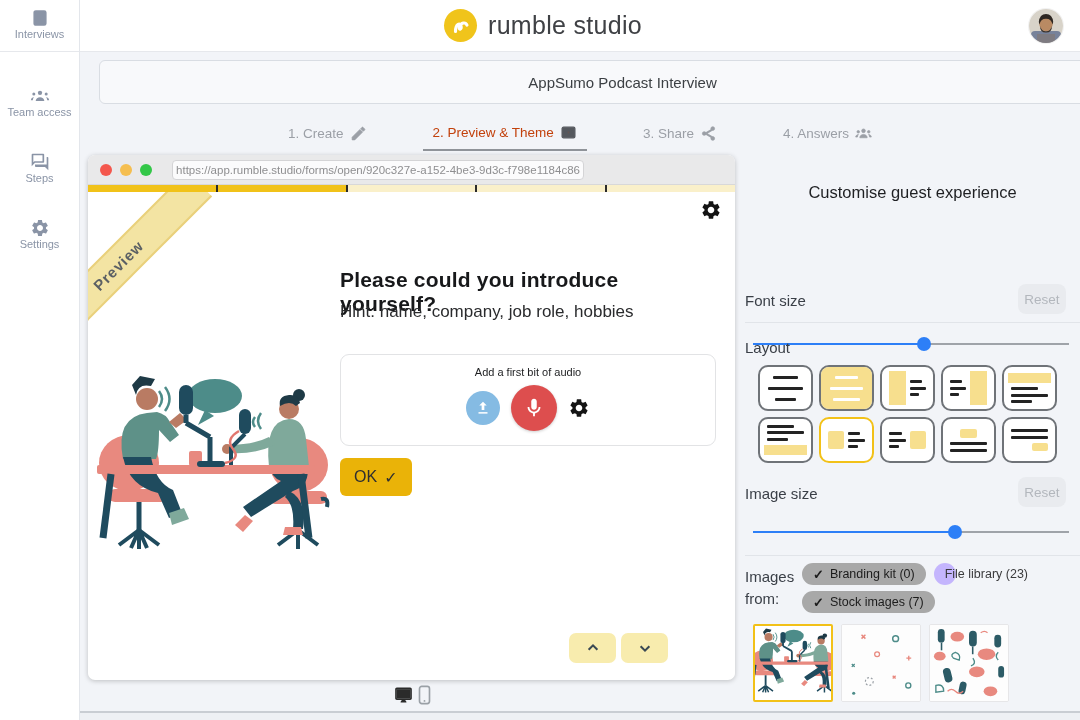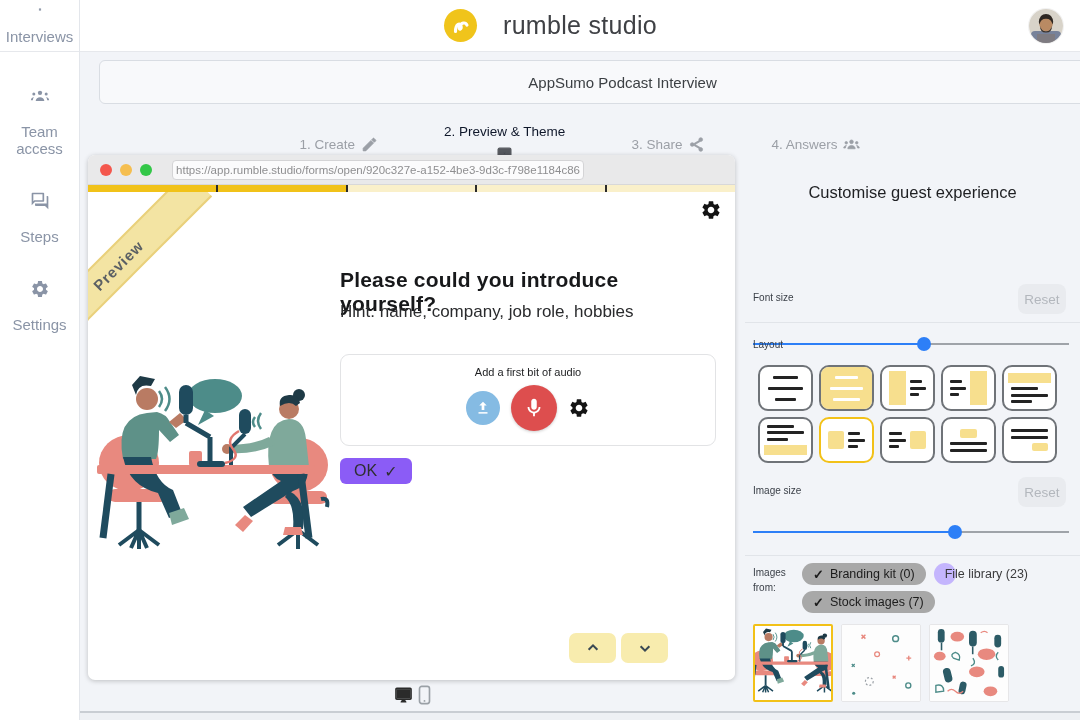--- a/index.html
+++ b/index.html
@@ -2,43 +2,43 @@
 <html><head>
 <meta charset="utf-8">
 <style>
   * { margin:0; padding:0; box-sizing:border-box; }
   html,body { width:1080px; height:720px; }
   body { font-family:"Liberation Sans", sans-serif; background:#fff; overflow:hidden; }
   .app { position:relative; width:1080px; height:720px; background:#fff; }
 
   
   .sidebar { position:absolute; left:0; top:0; width:80px; height:720px; background:#fff; border-right:1px solid #e3e6eb; z-index:5; }
-  .sb-item { display:flex; flex-direction:column; align-items:center; gap:17px; color:#8a94a6; font-size:15px; text-align:center; cursor:pointer; padding:6px 2px; }
+  .sb-item { display:flex; flex-direction:column; align-items:center; gap:0; color:#8a94a6; font-size:11px; cursor:pointer; padding:6px 2px; }
   .sb-item svg { width:20px; height:20px; fill:#8a94a6; }
   .sb-top { padding-top:8px; height:52px; border-bottom:1px solid #e6e8ec; }
   .sb-group { padding-top:28px; display:flex; flex-direction:column; gap:22px; }
 
   
   .header { position:absolute; left:80px; top:0; width:1000px; height:52px; background:#fff; border-bottom:1px solid #e6e8ec; z-index:4; }
-  .logo { position:absolute; left:364px; top:9px; display:flex; align-items:center; gap:26px; }
+  .logo { position:absolute; left:364px; top:9px; display:flex; align-items:center; gap:11px; }
   .logo-badge { width:33px; height:33px; border-radius:50%; background:#F0C41B; display:flex; align-items:center; justify-content:center; }
   .logo-text { font-size:25px; color:#3f4145; letter-spacing:.3px; }
   .avatar { position:absolute; right:17px; top:9px; width:34px; height:34px; border-radius:50%; overflow:hidden; cursor:pointer; box-shadow:0 0 0 1px rgba(0,0,0,.06); }
 
   
   .main { position:absolute; left:80px; top:52px; width:1000px; height:668px; background:#f2f4f8; }
 
   .select-box { position:absolute; left:19px; top:8px; width:1047px; height:44px; background:#f8f9fb; border:1px solid #d9dde3; border-radius:6px; display:flex; align-items:center; justify-content:center; cursor:pointer; }
   .select-box .title { font-size:15px; color:#3c4044; font-weight:500; }
   .select-caret { position:absolute; right:16px; top:19px; width:0; height:0; border-left:5px solid transparent; border-right:5px solid transparent; border-top:6px solid #6b7077; }
 
   .tabs { position:absolute; left:0; top:66px; width:1000px; display:flex; justify-content:center; gap:46px; }
   .tab { display:flex; align-items:center; gap:6px; font-size:13.5px; color:#9b9fa6; padding:6px 10px 8px; cursor:pointer; }
   .tab svg { width:17px; height:17px; fill:#9b9fa6; stroke:#9b9fa6; }
-  .tab.active { color:#0f172a; border-bottom:2px solid #8f9399;flex-direction:column; }
+  .tab.active { color:#c2410c; border-bottom:2px solid #8f9399; }
   .tab.active svg { fill:#55585e; stroke:#55585e; }
 
   
   .window { position:absolute; left:8px; top:103px; width:647px; height:525px; border-radius:7px; background:#fff; box-shadow:0 1px 5px rgba(0,0,0,.22); }
   .titlebar { position:relative; height:30px; background:#e9e9ea; border-radius:7px 7px 0 0; border-bottom:1px solid #d8d8d9; }
   .lights { position:absolute; left:12px; top:9px; display:flex; gap:8px; }
   .light { width:12px; height:12px; border-radius:50%; }
   .l-red{background:#F4574D;} .l-yel{background:#F5BE4F;} .l-grn{background:#33C748;}
   .url-pill { position:absolute; left:84px; top:5px; width:412px; height:20px; background:#fbfbfc; border:1px solid #d4d4d6; border-radius:4px; display:flex; align-items:center; justify-content:center; }
   .url-pill span { font-size:11.5px; color:#8e8e90; white-space:nowrap; }
@@ -64,33 +64,33 @@
   .audio-card { position:absolute; left:252px; top:162px; width:376px; height:92px; border:1px solid #e2e3e5; border-radius:9px; background:#fff; }
   .audio-title { text-align:center; margin-top:11px; font-size:11px; color:#1d1e20; }
   .audio-controls { display:flex; align-items:center; justify-content:center; gap:11px; margin-top:7px; }
   .btn-upload { width:34px; height:34px; border-radius:50%; background:#85BBE3; display:flex; align-items:center; justify-content:center; cursor:pointer; border:none; }
   .btn-upload svg { width:18px; height:18px; fill:#fff; }
   .btn-record { width:46px; height:46px; border-radius:50%; background:#DD4E4E; display:flex; align-items:center; justify-content:center; cursor:pointer; border:none; box-shadow:0 1px 3px rgba(0,0,0,.2); }
   .btn-record svg { width:22px; height:22px; fill:#fff; }
   .btn-audio-gear { width:22px; height:22px; background:none; border:none; cursor:pointer; }
   .btn-audio-gear svg { width:22px; height:22px; fill:#141414; }
 
-  .ok-btn { position:absolute; left:252px; top:266px; height:26px; padding:0 14px; background:#8b5cf6; border:none; border-radius:6px; font-size:16px; color:#2e2f31; display:flex; align-items:center; gap:7px; cursor:pointer; font-family:inherit; }
+  .ok-btn { position:absolute; left:252px; top:266px; height:38px; padding:0 14px; background:#eab308; border:none; border-radius:6px; font-size:16px; color:#2e2f31; display:flex; align-items:center; gap:7px; cursor:pointer; font-family:inherit; }
 
   .nav-btns { position:absolute; right:67px; bottom:16px; display:flex; gap:5px; }
   .nav-btn { width:47px; height:30px; background:#F8ECAE; border:none; border-radius:7px; display:flex; align-items:center; justify-content:center; cursor:pointer; }
   .nav-btn svg { width:14px; height:14px; stroke:#3b4a54; stroke-width:2.4; fill:none; }
 
   .device-toggles { position:absolute; left:313px; top:633px; display:flex; align-items:center; gap:4px; }
   .dev-btn { background:none; border:none; cursor:pointer; display:flex; }
 
   
   .panel { position:absolute; left:665px; top:0; width:335px; height:668px; }
   .panel-title { position:absolute; top:131px; width:100%; text-align:center; font-size:16.5px; font-weight:500; color:#1f2023; }
-  .p-label { position:absolute; left:8px; font-size:10px; color:#3a3f47; }
+  .p-label { position:absolute; left:0; font-size:15px; color:#3a3f47; }
   .reset-btn { position:absolute; right:14px; width:48px; height:30px; background:#e9ebef; color:#b3b7bd; border:none; border-radius:8px; font-size:13.5px; cursor:pointer; font-family:inherit; }
   .divider { position:absolute; left:0; width:335px; height:1px; background:#e1e4e9; }
 
   .slider { position:absolute; left:8px; width:316px; height:14px; cursor:pointer; }
   .slider .track { position:absolute; top:6px; left:0; width:100%; height:2px; background:#9fa3a9; }
   .slider .fill { position:absolute; top:6px; left:0; height:2px; background:#2D7FF7; }
   .slider .knob { position:absolute; top:0; width:14px; height:14px; border-radius:50%; background:#2D7FF7; }
 
   #layout-grid { position:absolute; left:13px; top:313px; width:310px; display:grid; grid-template-columns:repeat(5,55px); grid-auto-rows:46px; gap:6px; }
   .lt { background:#fff; border:2px solid #6f7378; border-radius:10px; overflow:hidden; cursor:pointer; }

